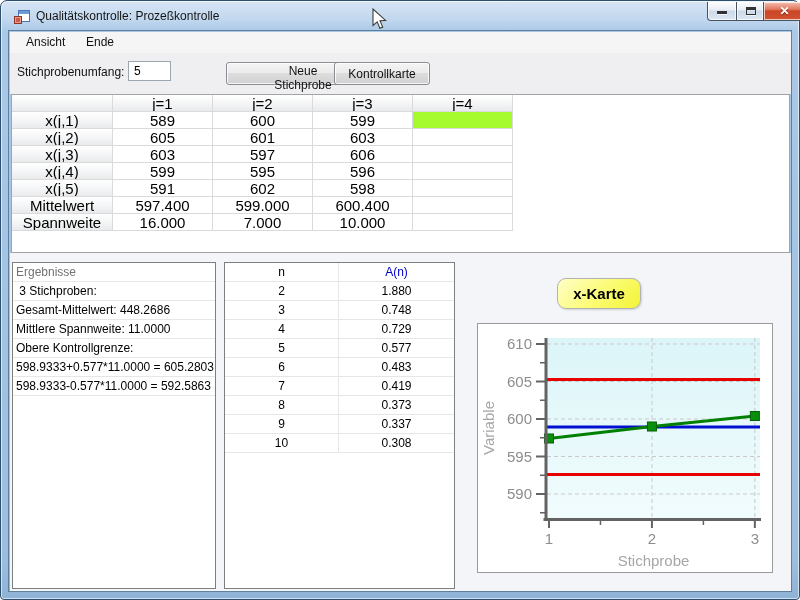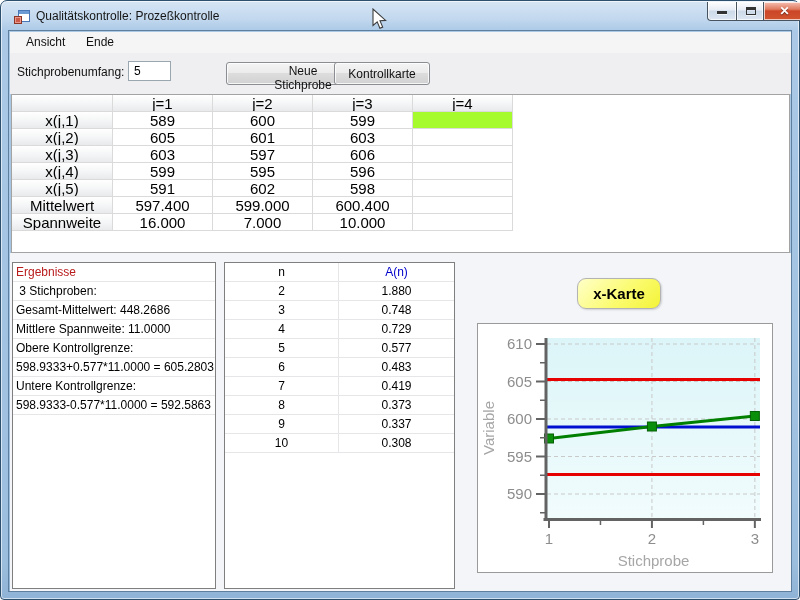--- a/index.html
+++ b/index.html
@@ -69,21 +69,21 @@
 
   
   .an-panel{position:absolute;left:223px;top:261px;width:231px;height:327px;background:#fff;
     border:1px solid #7f7f7f;overflow:hidden;}
   .an-row{display:flex;height:19px;border-bottom:1px solid #e6e6e8;}
   .an-c1{width:114px;border-right:1px solid #e6e6e8;}
   .an-c2{flex:1;}
   .an-cell{font-size:12px;color:#000;text-align:center;line-height:18px;}
 
   
-  .badge{position:absolute;left:576px;top:277px;width:84px;height:31px;border:1px solid #b3b3b3;
+  .badge{position:absolute;left:556px;top:277px;width:84px;height:31px;border:1px solid #b3b3b3;
     border-radius:9px;background:linear-gradient(135deg,#ffffc9 0%,#fbfb70 55%,#f3f338 100%);
     text-align:center;line-height:29px;font-size:15px;font-weight:bold;color:#000;
     box-shadow:1px 1px 2px rgba(0,0,0,.15);}
   .chart-box{position:absolute;left:476px;top:322px;width:296px;height:250px;background:#fff;
     border:1px solid #9a9a9a;}
   #chart-svg{display:block;}
 
   
   .cursor{position:absolute;left:369px;top:7px;z-index:99;pointer-events:none;}
 </style>
@@ -163,27 +163,26 @@
         <div class="gc"></div>
         <div class="gc gh">Spannweite</div>
         <div class="gc">16.000</div>
         <div class="gc">7.000</div>
         <div class="gc">10.000</div>
         <div class="gc"></div>
       </div>
   </div>
 
   <div class="list-panel" id="results-list">
-      <div class="list-item" style="color: #b91c1c;">Ergebnisse</div>
+      <div class="list-item" style="color: #737373;">Ergebnisse</div>
       <div class="list-item" style="color: rgb(0, 0, 0);"> 3 Stichproben:</div>
       <div class="list-item" style="color: rgb(0, 0, 0);">Gesamt-Mittelwert: 448.2686</div>
       <div class="list-item" style="color: rgb(0, 0, 0);">Mittlere Spannweite: 11.0000</div>
       <div class="list-item" style="color: rgb(0, 0, 0);">Obere Kontrollgrenze:</div>
       <div class="list-item" style="color: rgb(0, 0, 0);">598.9333+0.577*11.0000 = 605.2803</div>
-      <div class="list-item" style="color: rgb(0, 0, 0);">Untere Kontrollgrenze:</div>
       <div class="list-item" style="color: rgb(0, 0, 0);">598.9333-0.577*11.0000 = 592.5863</div>
     </div>
 
   <div class="an-panel" id="an-table">
       <div class="an-row">
         <div class="an-c1 an-cell" style="color: rgb(0, 0, 0);">n</div>
         <div class="an-c2 an-cell" style="color: rgb(0, 0, 204);">A(n)</div>
       </div>
       <div class="an-row">
         <div class="an-c1 an-cell" style="color: rgb(0, 0, 0);">2</div>

